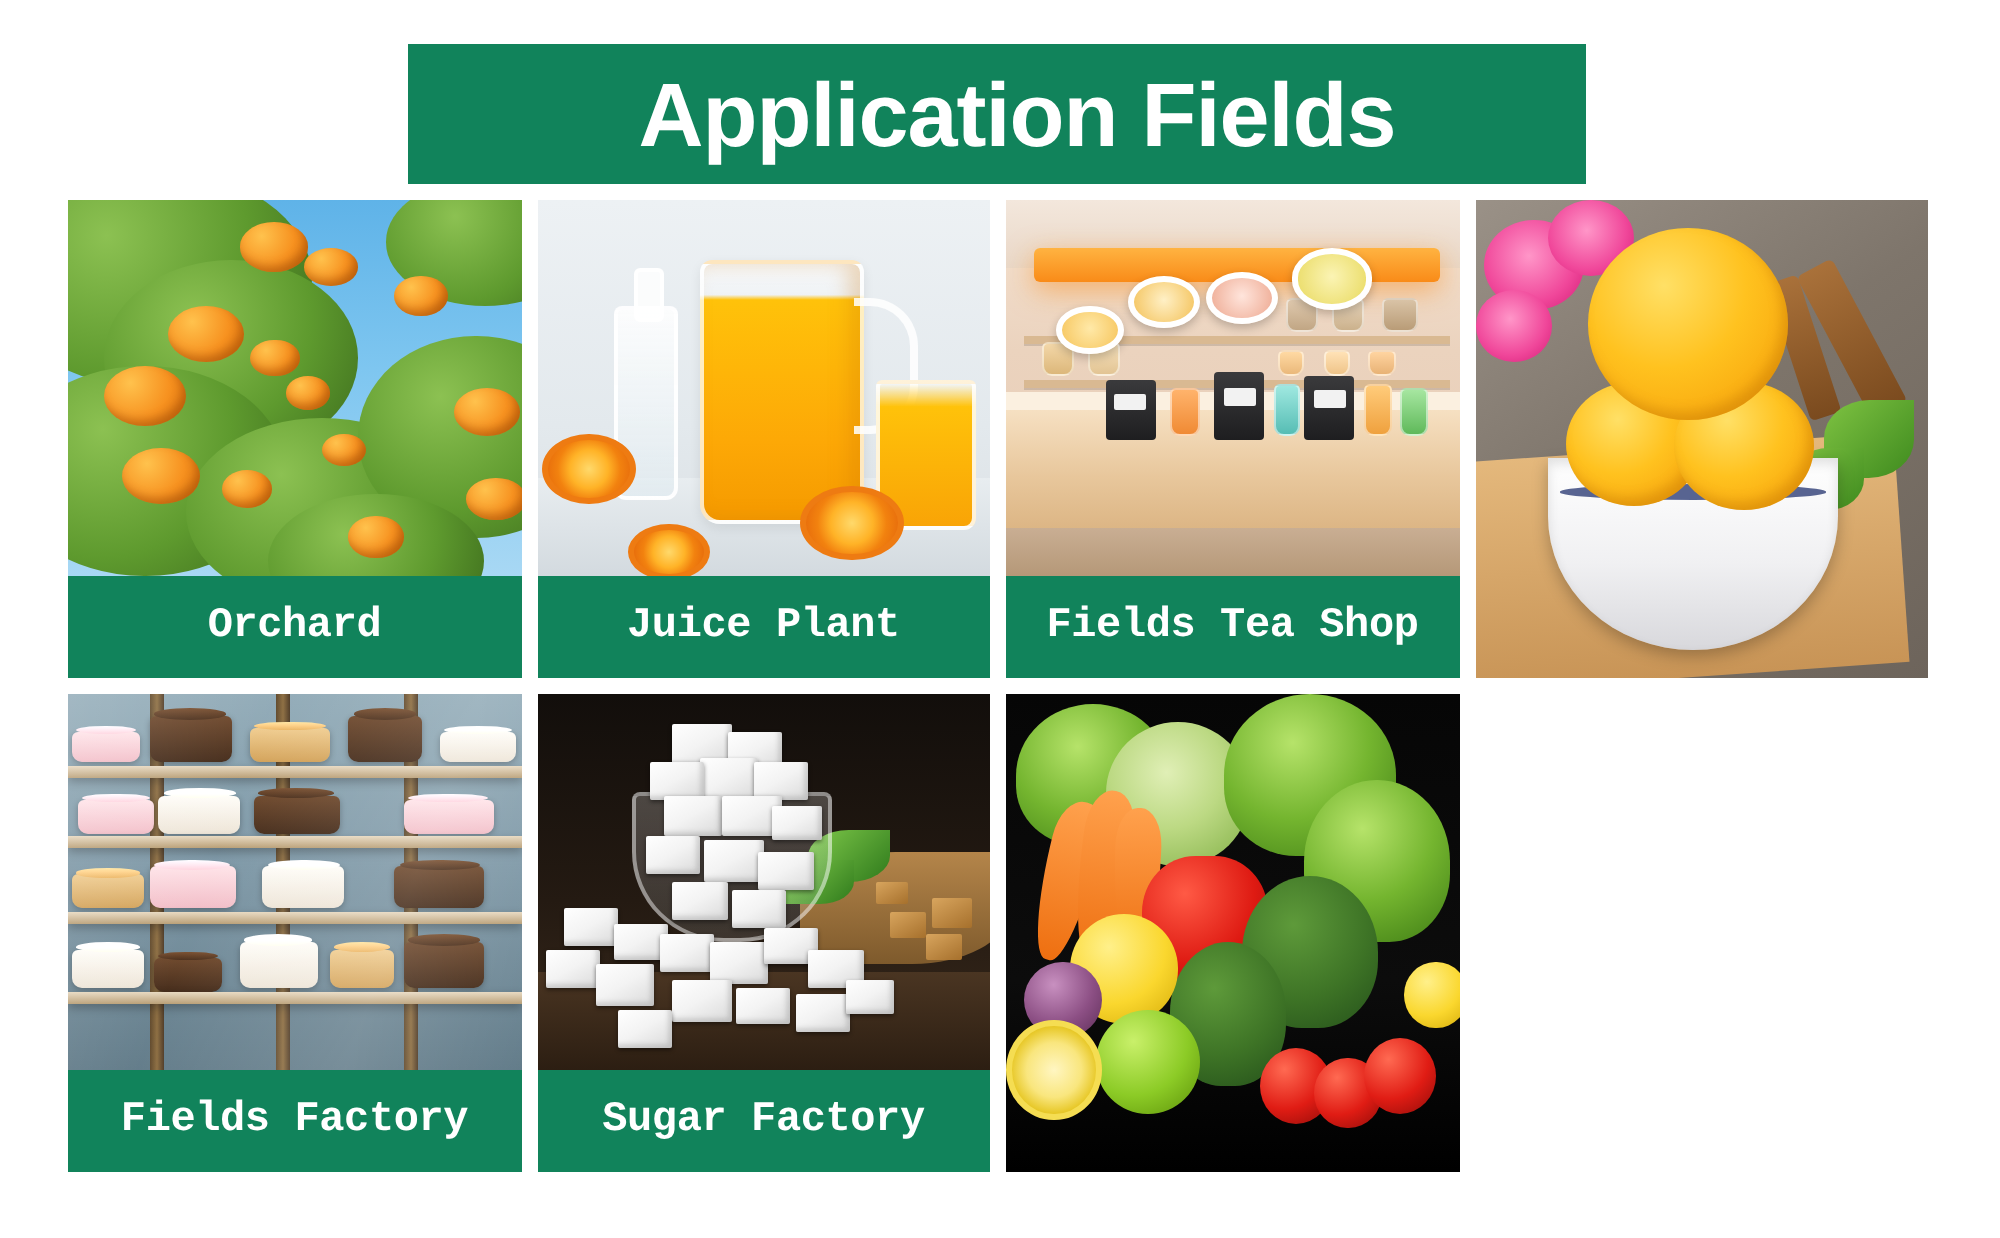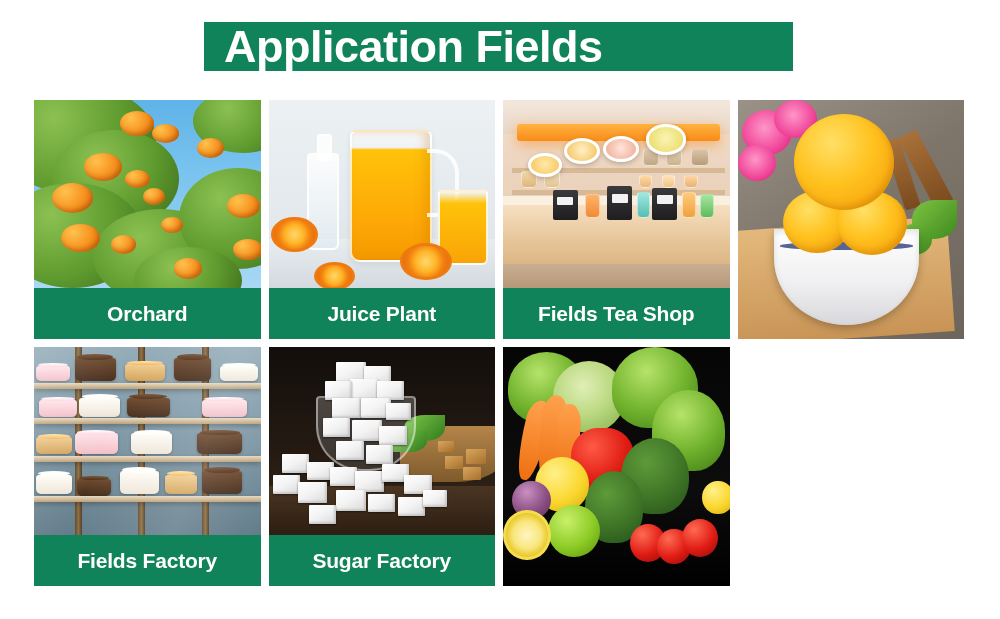--- a/index.html
+++ b/index.html
@@ -18,25 +18,25 @@
     height: 619px;
     background: #ffffff;
   }
 
   
   .title-banner {
     position: absolute;
     left: 204px;
     top: 22px;
     width: 589px;
-    height: 49px;
+    height: 70px;
     background: #11835B;
     display: flex;
     align-items: center;
-    justify-content: flex-start;
+    justify-content: center;
     padding-left: 20px;
   }
   .title-text {
     color: #ffffff;
     font-size: 45px;
     font-weight: bold;
     letter-spacing: -0.5px;
     line-height: 1;
     white-space: nowrap;
   }
@@ -46,20 +46,21 @@
     position: absolute;
     left: 34px;
     top: 100px;
     width: 930px;
     height: 486px;
     display: grid;
     grid-template-columns: repeat(4, 1fr);
     grid-template-rows: repeat(2, 1fr);
     column-gap: 8px;
     row-gap: 8px;
+    font-family: Liberation Mono, monospace;
   }
 
   .card {
     position: relative;
     overflow: hidden;
     background: #ffffff;
     display: flex;
     flex-direction: column;
   }
 

